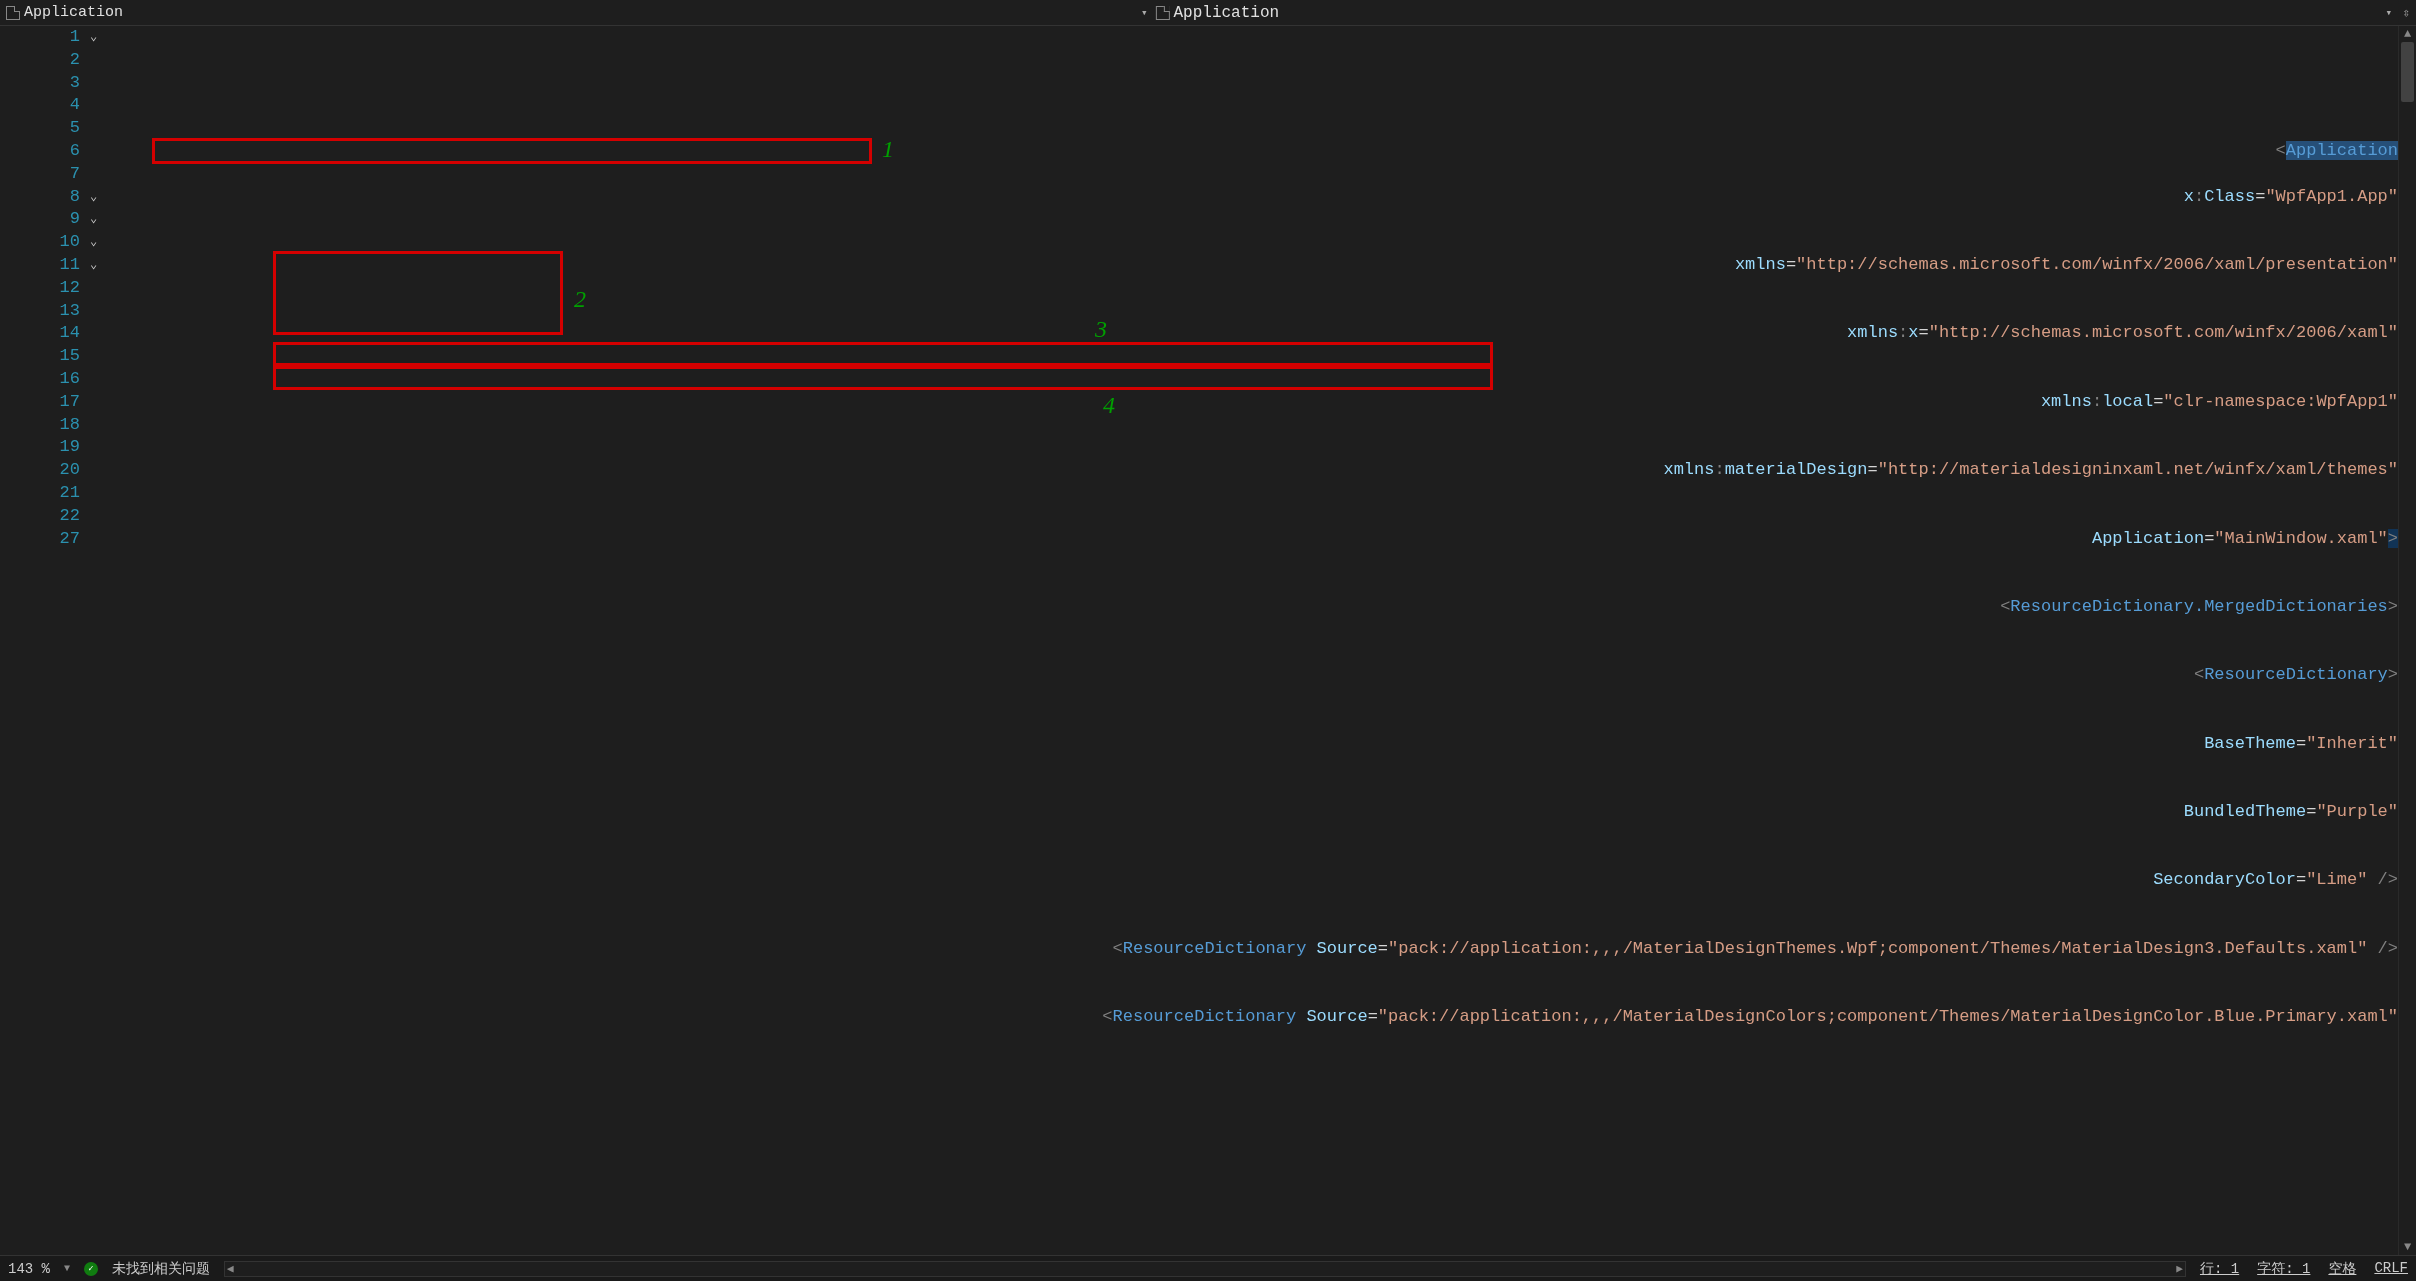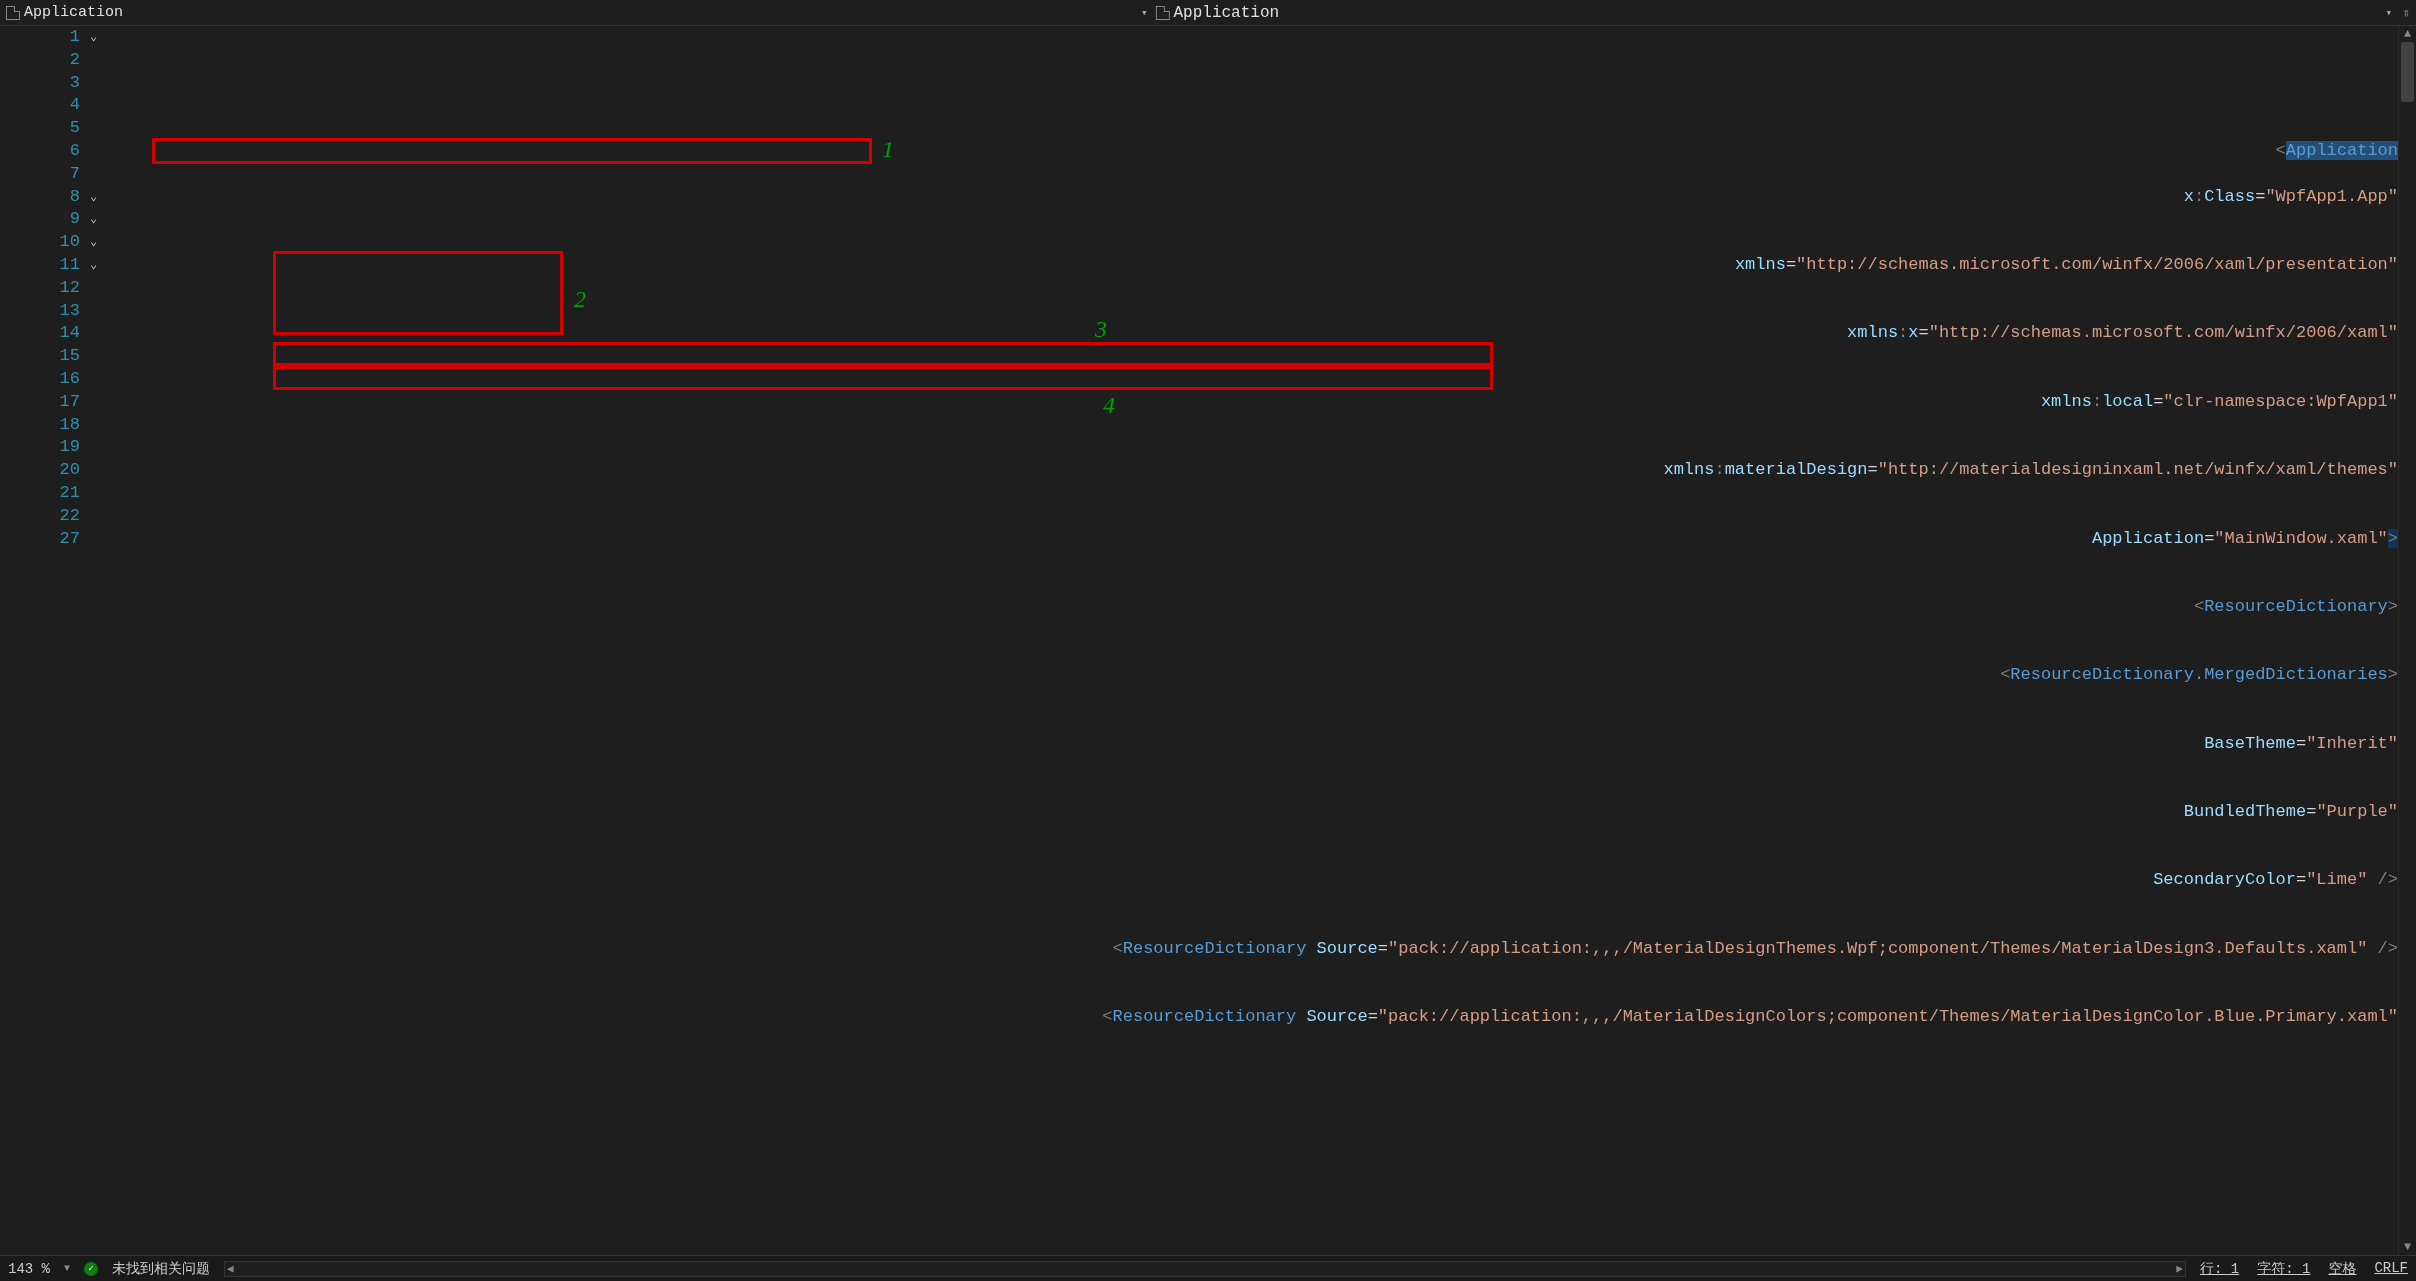--- a/index.html
+++ b/index.html
@@ -225,22 +225,22 @@
     
     <div class="code-line">
       <span class="c-bracket">&lt;</span><span class="c-tag c-sel">Application</span>
     </div>
     <div class="code-line">    <span class="c-attr">x</span><span class="c-bracket">:</span><span class="c-attr">Class</span><span class="c-eq">=</span><span class="c-str">"WpfApp1.App"</span></div>
     <div class="code-line">    <span class="c-attr">xmlns</span><span class="c-eq">=</span><span class="c-str">"http://schemas.microsoft.com/winfx/2006/xaml/presentation"</span></div>
     <div class="code-line">    <span class="c-attr">xmlns</span><span class="c-bracket">:</span><span class="c-attr">x</span><span class="c-eq">=</span><span class="c-str">"http://schemas.microsoft.com/winfx/2006/xaml"</span></div>
     <div class="code-line">    <span class="c-attr">xmlns</span><span class="c-bracket">:</span><span class="c-attr">local</span><span class="c-eq">=</span><span class="c-str">"clr-namespace:WpfApp1"</span></div>
     <div class="code-line">    <span class="c-attr">xmlns</span><span class="c-bracket">:</span><span class="c-attr">materialDesign</span><span class="c-eq">=</span><span class="c-str">"http://materialdesigninxaml.net/winfx/xaml/themes"</span></div>
     <div class="code-line">    <span class="c-attr">Application</span><span class="c-eq">=</span><span class="c-str">"MainWindow.xaml"</span><span class="c-bracket c-open">&gt;</span></div>
+    <div class="code-line">            <span class="c-bracket">&lt;</span><span class="c-tag">ResourceDictionary.MergedDictionaries</span><span class="c-bracket">&gt;</span></div>
     <div class="code-line">        <span class="c-bracket">&lt;</span><span class="c-tag">ResourceDictionary</span><span class="c-bracket">&gt;</span></div>
-    <div class="code-line">            <span class="c-bracket">&lt;</span><span class="c-tag">ResourceDictionary.MergedDictionaries</span><span class="c-bracket">&gt;</span></div>
     <div class="code-line">                    <span class="c-attr">BaseTheme</span><span class="c-eq">=</span><span class="c-str">"Inherit"</span></div>
     <div class="code-line">                    <span class="c-attr">BundledTheme</span><span class="c-eq">=</span><span class="c-str">"Purple"</span></div>
     <div class="code-line">                    <span class="c-attr">SecondaryColor</span><span class="c-eq">=</span><span class="c-str">"Lime"</span> <span class="c-bracket">/&gt;</span></div>
     <div class="code-line">                <span class="c-bracket">&lt;</span><span class="c-tag">ResourceDictionary</span> <span class="c-attr">Source</span><span class="c-eq">=</span><span class="c-str">"pack://application:,,,/MaterialDesignThemes.Wpf;component/Themes/MaterialDesign3.Defaults.xaml"</span> <span class="c-bracket">/&gt;</span></div>
     <div class="code-line">                <span class="c-bracket">&lt;</span><span class="c-tag">ResourceDictionary</span> <span class="c-attr">Source</span><span class="c-eq">=</span><span class="c-str">"pack://application:,,,/MaterialDesignColors;component/Themes/MaterialDesignColor.Blue.Primary.xaml"</span></div>
     
     
     
     
     

